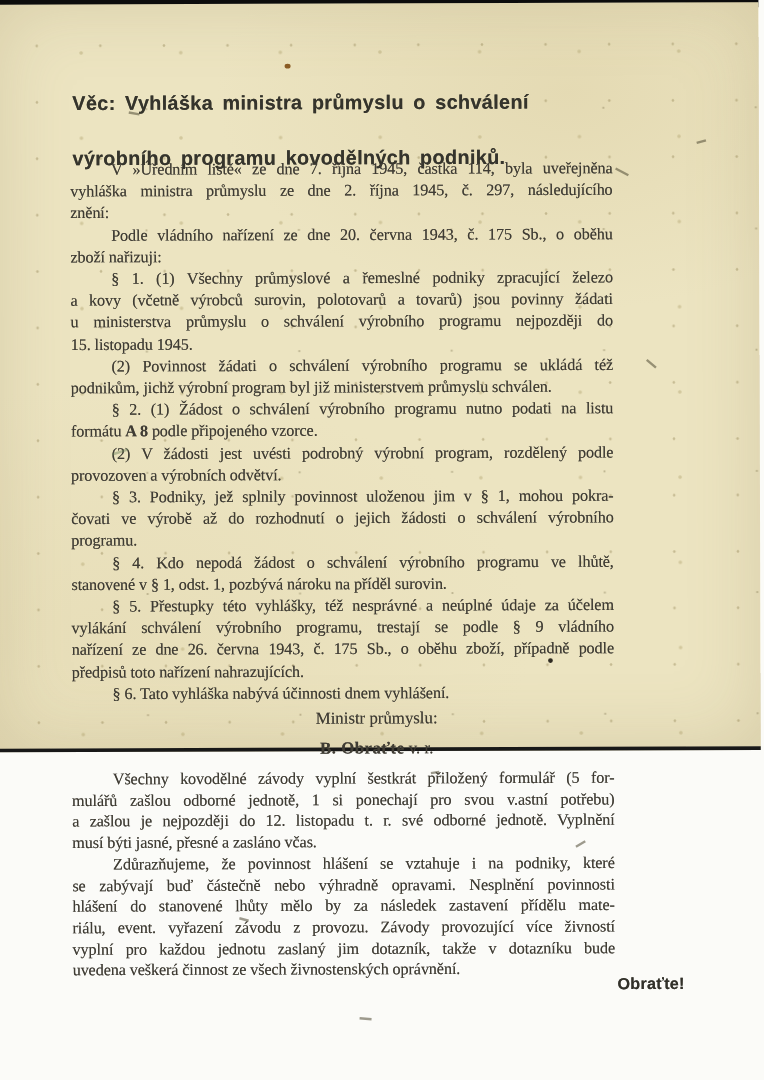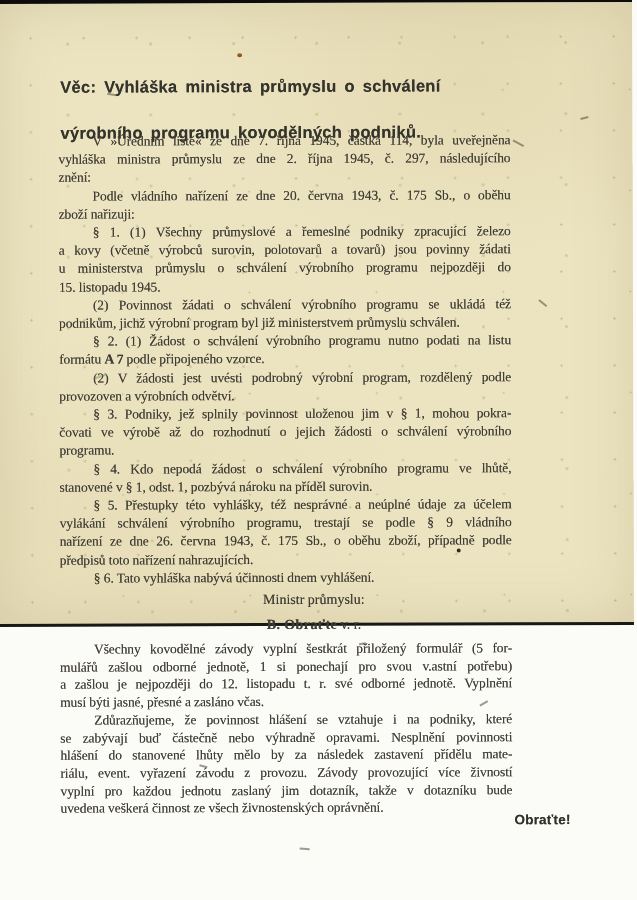--- a/index.html
+++ b/index.html
@@ -126,21 +126,21 @@
           <div class="tline">a kovy (včetně výrobců surovin, polotovarů a tovarů) jsou povinny žádati</div>
           <div class="tline">u ministerstva průmyslu o schválení výrobního programu nejpozději do</div>
           <div class="tline last">15. listopadu 1945.</div>
         </div>
         <div>
           <div class="tline ind">(2) Povinnost žádati o schválení výrobního programu se ukládá též</div>
           <div class="tline last">podnikům, jichž výrobní program byl již ministerstvem průmyslu schválen.</div>
         </div>
         <div>
           <div class="tline ind">§ 2. (1) Žádost o schválení výrobního programu nutno podati na listu</div>
-          <div class="tline last">formátu <b>A 7</b> podle připojeného vzorce.</div>
+          <div class="tline last">formátu <b>A 8</b> podle připojeného vzorce.</div>
         </div>
         <div>
           <div class="tline ind">(2) V žádosti jest uvésti podrobný výrobní program, rozdělený podle</div>
           <div class="tline last">provozoven a výrobních odvětví.</div>
         </div>
         <div>
           <div class="tline ind">§ 3. Podniky, jež splnily povinnost uloženou jim v § 1, mohou pokra-</div>
           <div class="tline">čovati ve výrobě až do rozhodnutí o jejich žádosti o schválení výrobního</div>
           <div class="tline last">programu.</div>
         </div>

